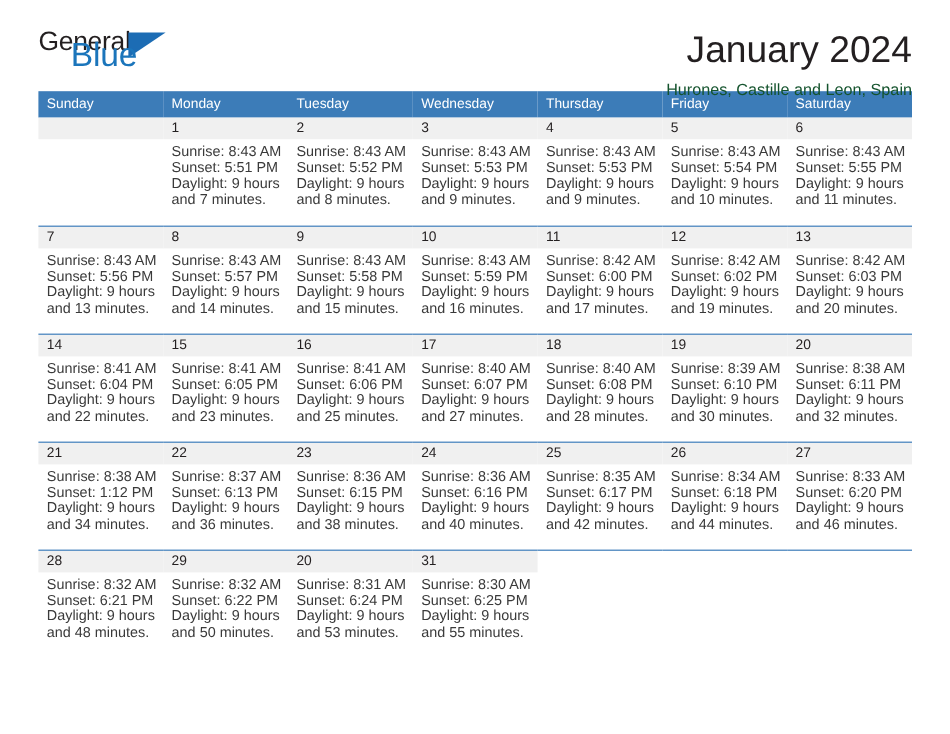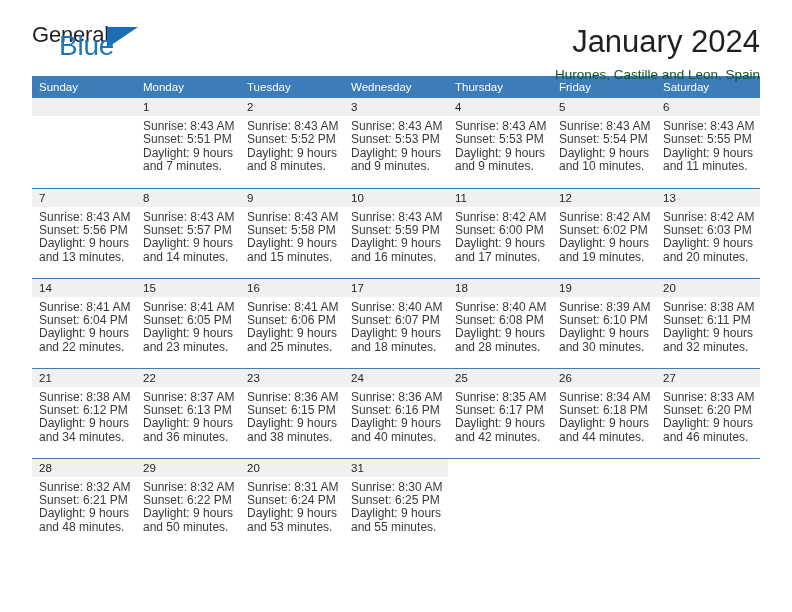--- a/index.html
+++ b/index.html
@@ -359,21 +359,21 @@
               </div>
             </div>
           </td>
           <td>
             <div class="cell">
               <div class="daynum-band">17</div>
               <div class="cell-body">
                 <div>Sunrise: 8:40 AM</div>
                 <div>Sunset: 6:07 PM</div>
                 <div>Daylight: 9 hours</div>
-                <div>and 18 minutes.</div>
+                <div>and 27 minutes.</div>
               </div>
             </div>
           </td>
           <td>
             <div class="cell">
               <div class="daynum-band">18</div>
               <div class="cell-body">
                 <div>Sunrise: 8:40 AM</div>
                 <div>Sunset: 6:08 PM</div>
                 <div>Daylight: 9 hours</div>
@@ -403,21 +403,21 @@
               </div>
             </div>
           </td>
         </tr>
         <tr class="week-row">
           <td>
             <div class="cell">
               <div class="daynum-band">21</div>
               <div class="cell-body">
                 <div>Sunrise: 8:38 AM</div>
-                <div>Sunset: 6:12 PM</div>
+                <div>Sunset: 1:12 PM</div>
                 <div>Daylight: 9 hours</div>
                 <div>and 34 minutes.</div>
               </div>
             </div>
           </td>
           <td>
             <div class="cell">
               <div class="daynum-band">22</div>
               <div class="cell-body">
                 <div>Sunrise: 8:37 AM</div>

